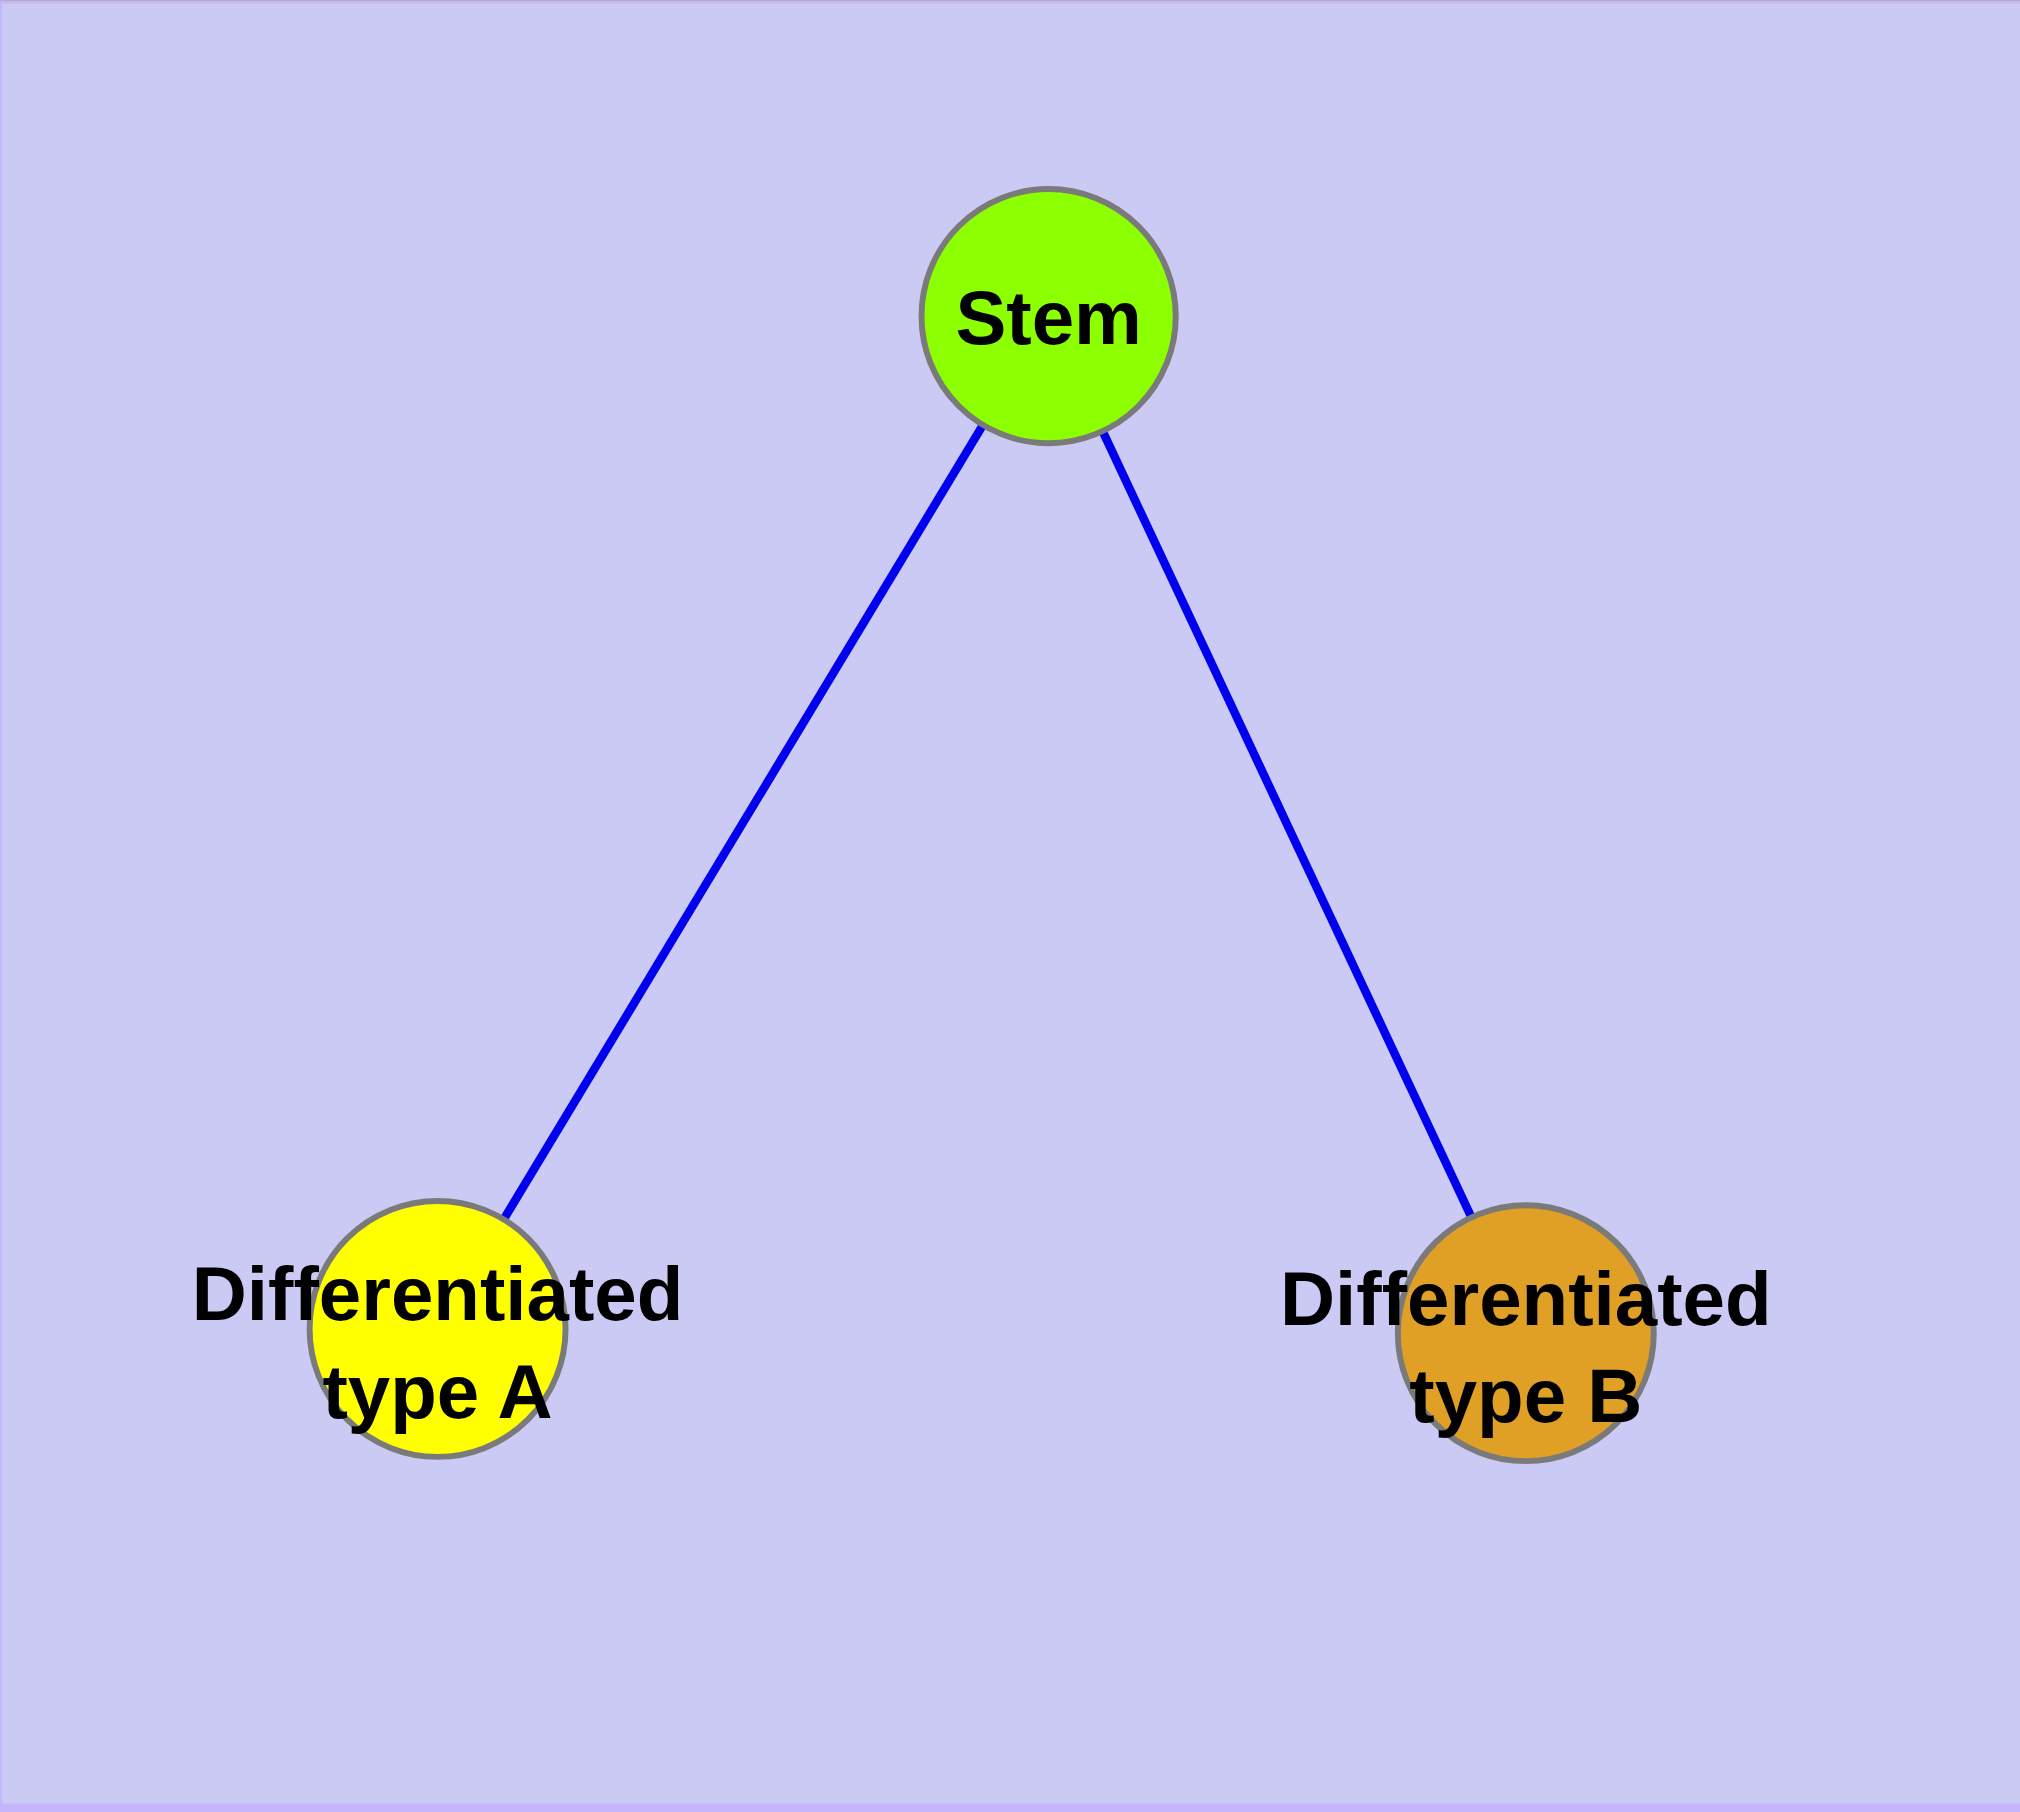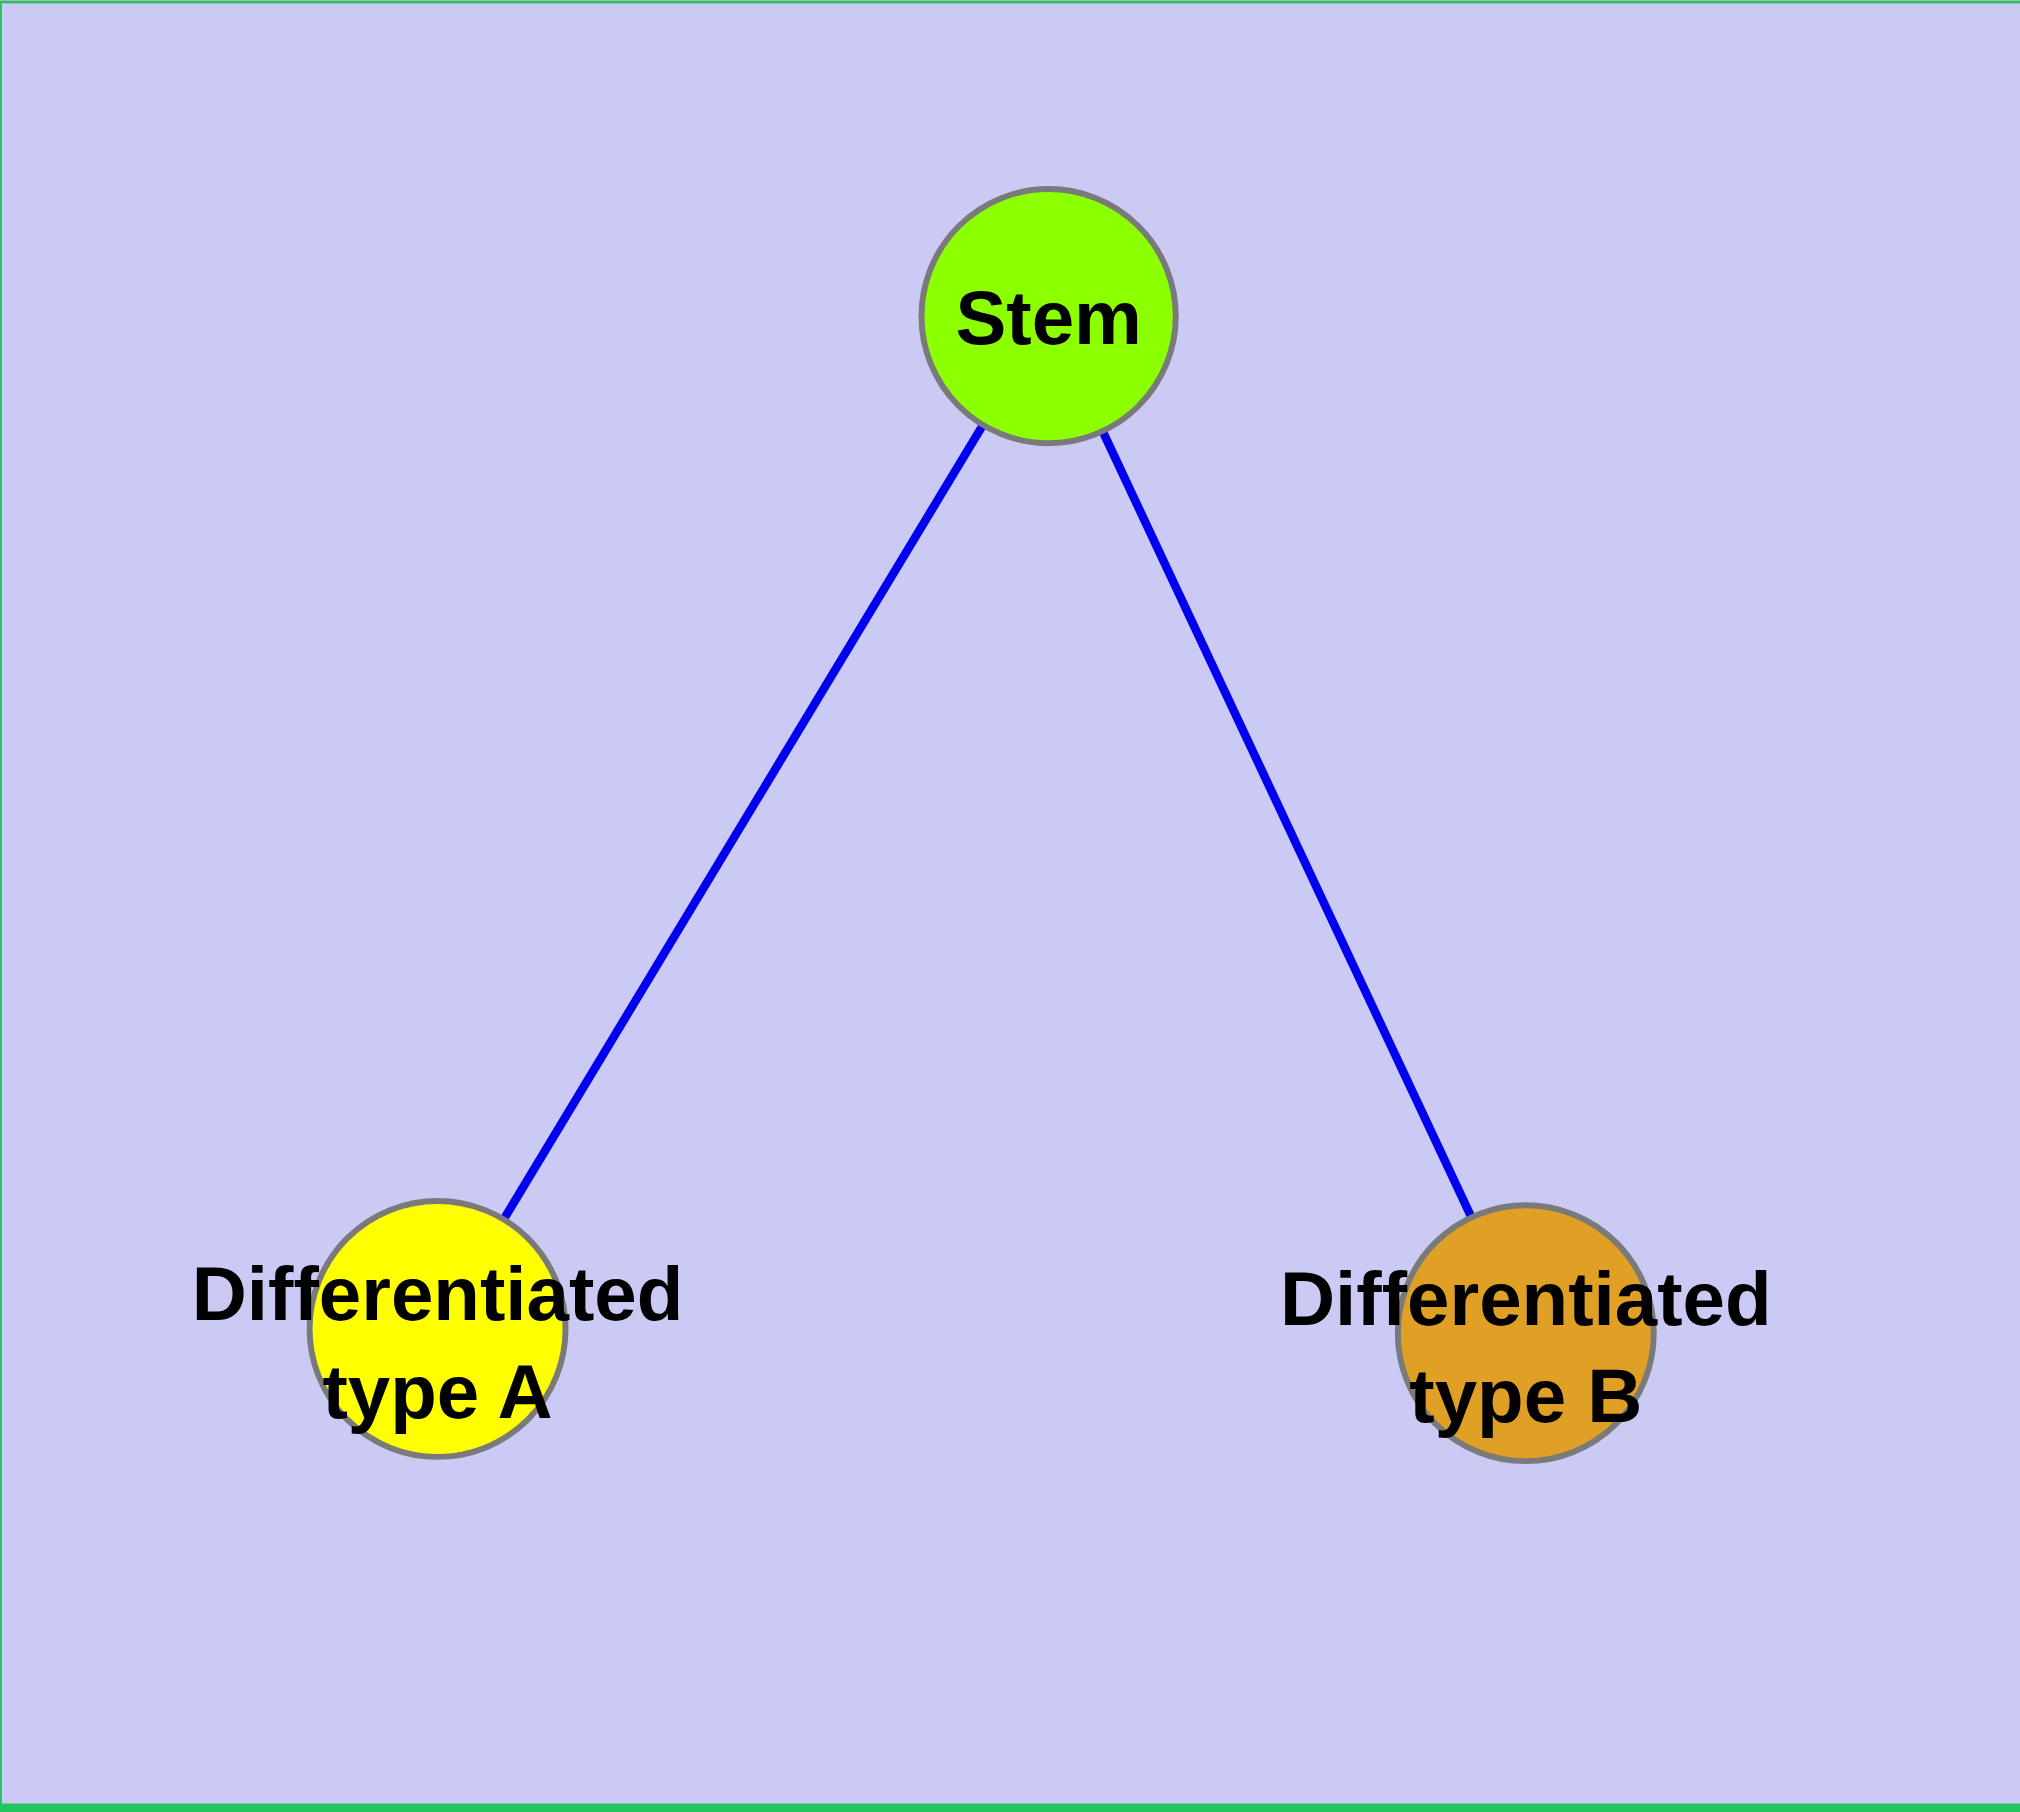--- a/index.html
+++ b/index.html
@@ -5,21 +5,21 @@
   html, body {
     margin: 0;
     padding: 0;
     background: #ffffff;
     font-family: "Liberation Sans", sans-serif;
   }
   .figure {
     position: relative;
     width: 2021px;
     height: 1812px;
-    background: #22c55e;
+    background: #c4b5fd;
     overflow: hidden;
   }
   .figure .hairline-top {
     position: absolute;
     top: 0; left: 0; right: 0;
     height: 0.8px;
     background: #b0b0b0;
   }
   svg.graph-canvas {
     position: absolute;

